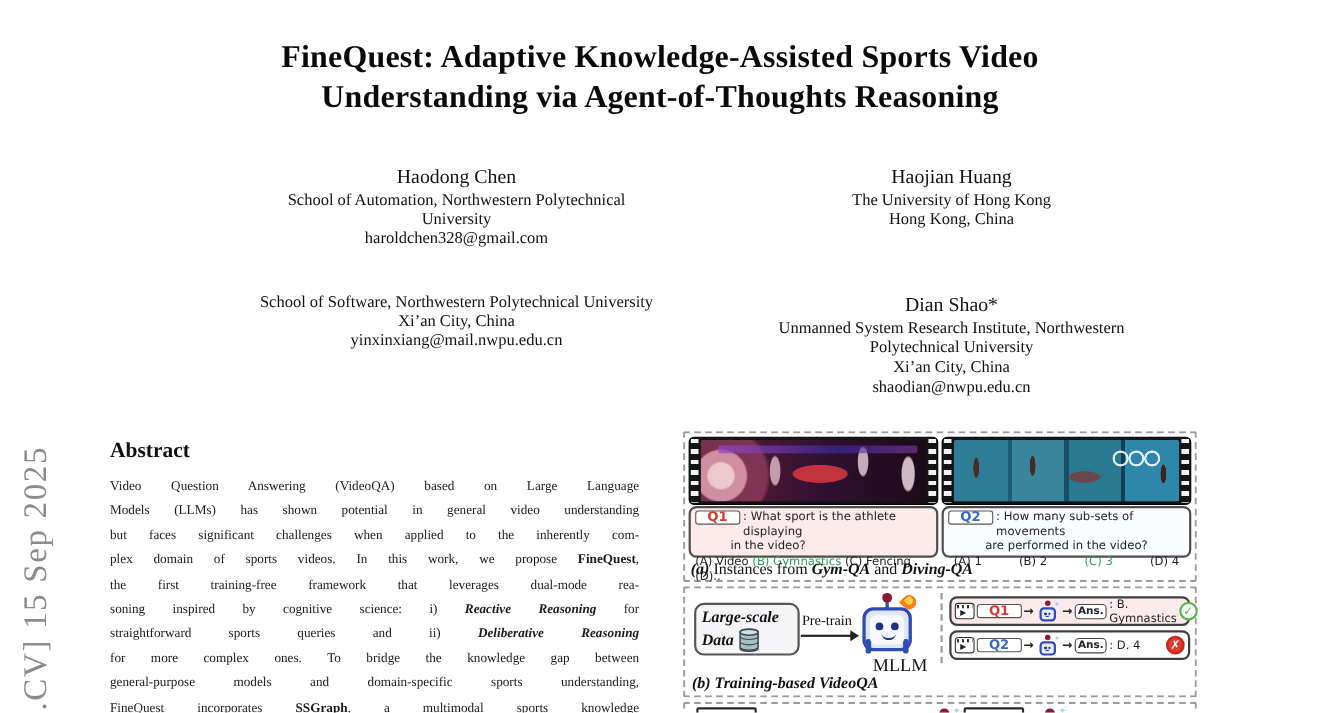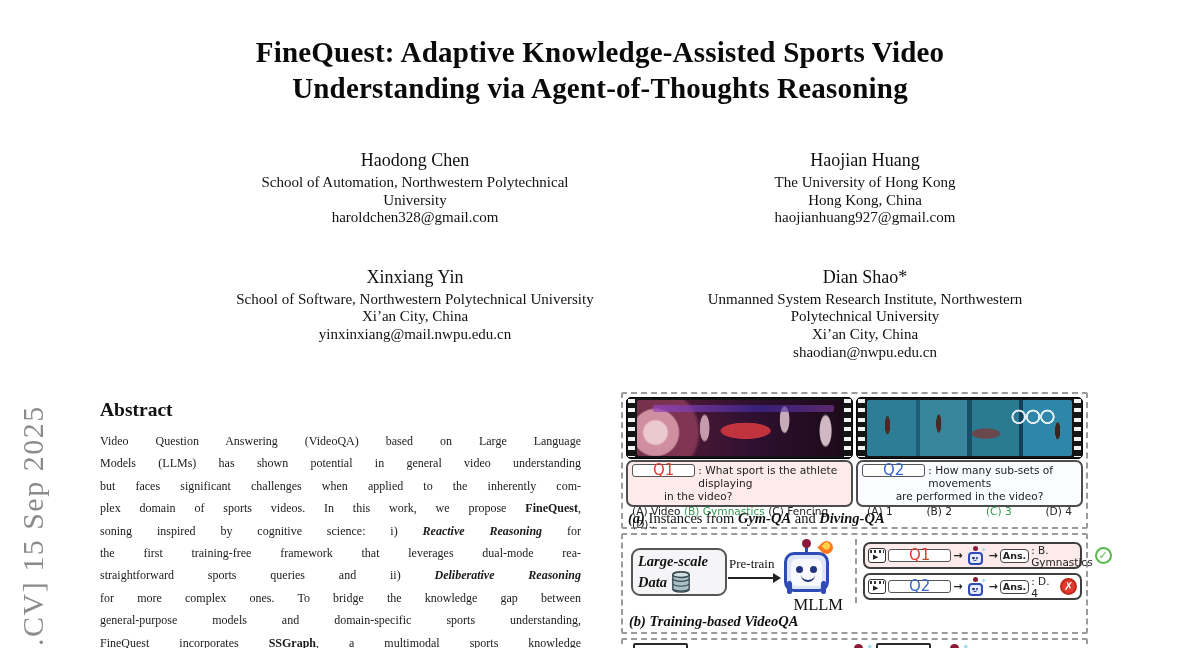--- a/index.html
+++ b/index.html
@@ -63,22 +63,22 @@
     radial-gradient(ellipse 4px 13px at 93% 55%, #3a241e 0 60%, transparent 70%),
     linear-gradient(90deg,#2c7d95 0 24%,#1d5d78 24% 26%,#38859c 26% 49%,#174f68 49% 51%,#2a7a92 51% 74%,#123f58 74% 76%,#2e87a8 76% 100%);}
 
   
   .qrow{display:flex;gap:3px;padding:1px 3px 0 3px;}
   .qbox{width:227px;height:47px;border:2px solid #4d4d4d;border-radius:7px;box-sizing:border-box;
     font-family:"DejaVu Sans",sans-serif;font-size:10.6px;line-height:13px;color:#222;padding:2px 4px;}
   .qbox.pink{background:#fcebea;}
   .qbox.blue{background:#fafcff;}
   .qline1{display:flex;gap:3px;align-items:flex-start;}
-  .qtag{border:1.5px solid #555;border-radius:3px;background:#fff;font-weight:normal;
-    font-size:15px;line-height:11px;padding:0 20px;flex:0 0 auto;}
+  .qtag{border:1.5px solid #555;border-radius:3px;background:#fff;font-weight:bold;
+    font-size:12px;line-height:11px;padding:0 10px;flex:0 0 auto;}
   .qtag.red{color:#e03a2f;} .qtag.blu{color:#3b66cc;}
   .qind{margin-left:32px;} .qcen{text-align:center;}
   .qans{margin-top:2px;}
   .qans-flex{display:flex;justify-content:space-between;padding:0 5px;margin-top:2px;}
 
   .cap{margin:3px 0 0 5px;font-size:14.5px;line-height:17px;color:#111;}
 
   
   #panel-b .inner{position:relative;width:100%;height:100%;}
   .databox{position:absolute;left:8px;top:13px;width:96px;height:48px;border:2px solid #555;
@@ -169,24 +169,22 @@
           <div>University</div>
         </div>
       <div class="email">haroldchen328@gmail.com</div>
     </div>
     <div class="author">
       <div class="name">Haojian Huang</div>
       <div class="aff">
           <div>The University of Hong Kong</div>
           <div>Hong Kong, China</div>
         </div>
-      <div class="email">haojianhuang927@gmail.com</div>
     </div>
     <div class="author">
-      <div class="name">Xinxiang Yin</div>
       <div class="aff">
           <div>School of Software, Northwestern Polytechnical University</div>
           <div>Xi’an City, China</div>
         </div>
       <div class="email">yinxinxiang@mail.nwpu.edu.cn</div>
     </div>
     <div class="author">
       <div class="name">Dian Shao*</div>
       <div class="aff">
           <div>Unmanned System Research Institute, Northwestern</div>
@@ -197,22 +195,22 @@
     </div>
   </div>
 
   <div class="abs">
     <h2>Abstract</h2>
     <div id="abstract-lines">
         <div class="line"><span class="seg-n">Video Question Answering (VideoQA) based on Large Language</span></div>
         <div class="line"><span class="seg-n">Models (LLMs) has shown potential in general video understanding</span></div>
         <div class="line"><span class="seg-n">but faces significant challenges when applied to the inherently com-</span></div>
         <div class="line"><span class="seg-n">plex domain of sports videos. In this work, we propose </span><span class="seg-b">FineQuest</span><span class="seg-n">,</span></div>
+        <div class="line"><span class="seg-n">the first training-free framework that leverages dual-mode rea-</span></div>
         <div class="line"><span class="seg-n">soning inspired by cognitive science: i) </span><span class="seg-bi">Reactive Reasoning</span><span class="seg-n"> for</span></div>
-        <div class="line"><span class="seg-n">the first training-free framework that leverages dual-mode rea-</span></div>
         <div class="line"><span class="seg-n">straightforward sports queries and ii) </span><span class="seg-bi">Deliberative Reasoning</span></div>
         <div class="line"><span class="seg-n">for more complex ones. To bridge the knowledge gap between</span></div>
         <div class="line"><span class="seg-n">general-purpose models and domain-specific sports understanding,</span></div>
         <div class="line"><span class="seg-n">FineQuest incorporates </span><span class="seg-b">SSGraph</span><span class="seg-n">, a multimodal sports knowledge</span></div>
         <div class="clipline">
           <div class="line"><span class="seg-n">graph spanning nine sports, which encodes both visual and do-</span></div>
         </div>
       </div>
   </div>
 

